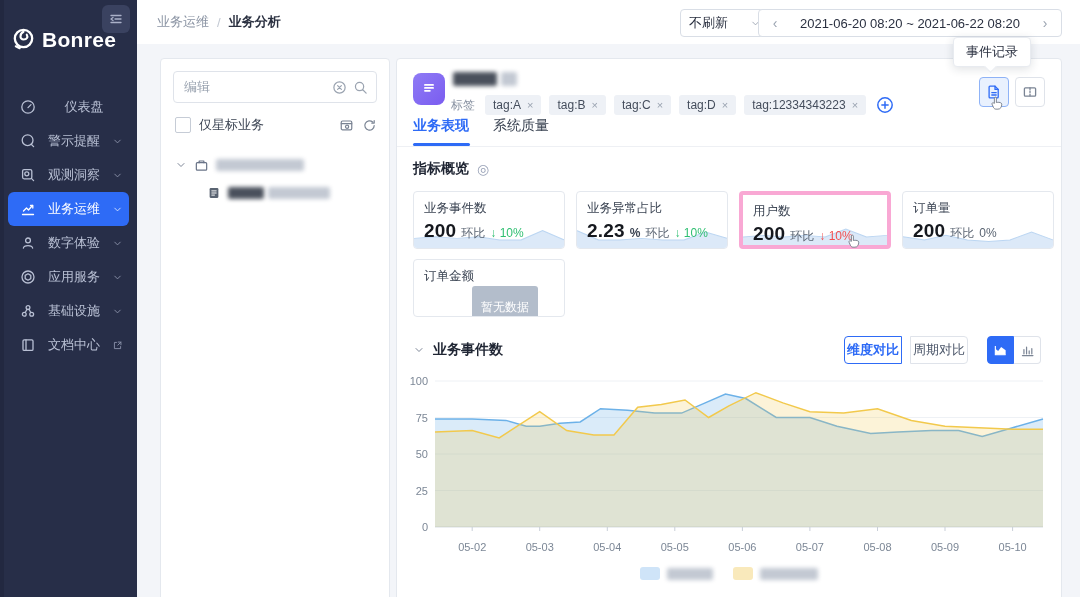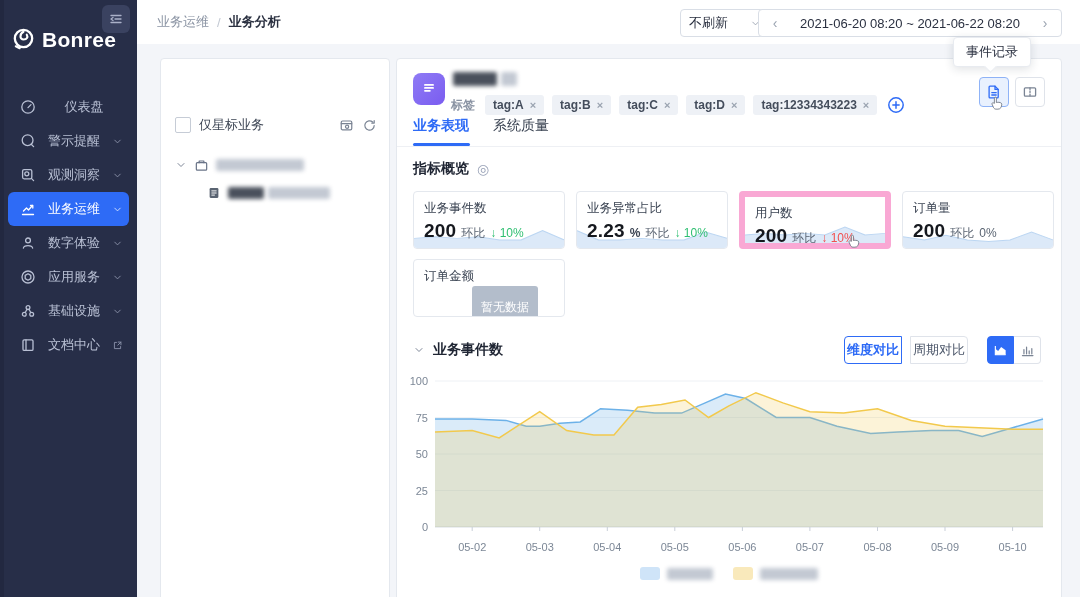--- a/index.html
+++ b/index.html
@@ -55,21 +55,21 @@
   .tree-chev{color:#7a8494;display:flex;}
   .tree-ic{color:#6a7488;display:flex;}
   .redact{display:inline-block;height:12px;background:#c3c9d3;border-radius:2px;filter:blur(2px);}
   .redact.dark{background:#4a505c;}
 
   
   .rpanel{position:absolute;left:259px;top:14px;right:18px;bottom:-4px;background:#fff;border:1px solid #e4e8ee;border-radius:4px;}
   .app-icon{position:absolute;left:16px;top:14px;width:32px;height:32px;border-radius:8px;
       background:linear-gradient(135deg,#8f7bf5,#7a5cf0);display:flex;align-items:center;justify-content:center;color:#fff;}
   .app-name{position:absolute;left:56px;top:13px;display:flex;gap:4px;align-items:center;}
-  .tags-row{position:absolute;left:54px;top:36px;height:20px;display:flex;align-items:center;gap:8px;font-weight:bold;}
+  .tags-row{position:absolute;left:54px;top:36px;height:20px;display:flex;align-items:center;gap:8px;}
   .tags-label{font-size:12px;color:#8a93a3;margin-right:2px;}
   .tag{background:#eef1f6;border-radius:3px;padding:3px 8px;font-size:12px;color:#444d5c;display:flex;align-items:center;gap:6px;}
   .tag .x{color:#9aa3b0;font-size:11px;}
   .plus-btn{color:#2e6bf6;display:flex;margin-left:2px;}
 
   .act-btn{position:absolute;top:18px;width:28px;height:28px;border-radius:4px;display:flex;align-items:center;justify-content:center;}
   .act-btn.primary{left:582px;border:1px solid #8fb3f7;background:#e9f1fe;color:#2e6bf6;}
   .act-btn.secondary{left:618px;border:1px solid #dfe3ea;background:#fff;color:#7a8494;}
   .tooltip{position:absolute;left:556px;top:-22px;height:28px;padding:0 12px;background:#fff;border:1px solid #e8ebf0;border-radius:4px;
       box-shadow:0 2px 10px rgba(30,40,60,.14);font-size:13px;color:#2a3040;display:flex;align-items:center;z-index:6;}
@@ -84,21 +84,21 @@
   .tab-underline{position:absolute;left:16px;top:26px;width:57px;height:3px;background:#2e6bf6;border-radius:2px;}
 
   .overview-row{position:absolute;left:16px;top:101px;display:flex;align-items:center;gap:8px;}
   .overview-title{font-size:14px;font-weight:700;color:#1f2533;}
   .gear{color:#9aa3b8;font-size:14px;line-height:1;}
 
   .cards{position:absolute;left:16px;top:132px;display:flex;gap:11px;}
   .cards2{position:absolute;left:16px;top:200px;display:flex;}
   .card{position:relative;width:152px;height:58px;border:1px solid #e4e8ee;border-radius:4px;background:#fff;
       box-sizing:border-box;padding:8px 10px;overflow:hidden;}
-  .card.selected{border:6px solid #f9a8d4;}
+  .card.selected{border:4px solid #f9a8d4;}
   .card-title{font-size:12.5px;color:#3a4352;position:relative;z-index:2;}
   .card-line{display:flex;align-items:baseline;gap:5px;margin-top:3px;position:relative;z-index:2;}
   .card-value{font-size:19px;font-weight:700;color:#15181e;letter-spacing:.2px;}
   .card-unit{font-size:12px;color:#3a4352;font-weight:700;}
   .card-cmp{font-size:12px;color:#5a6472;}
   .delta{font-size:12px;}
   .delta.green{color:#2fbf71;} .delta.red{color:#f25050;} .delta.gray{color:#5a6472;}
   .spark{position:absolute;left:0;right:0;bottom:0;height:22px;width:100%;z-index:1;}
   .empty-badge{position:absolute;left:58px;top:26px;background:#b3bdcb;color:#fff;font-size:12px;border-radius:3px;padding:13px 9px;}
 
@@ -274,20 +274,35 @@
   <div class="date-box">
     <span class="date-arrow">‹</span>
     <span class="date-text">2021-06-20 08:20 ~ 2021-06-22 08:20</span>
     <span class="date-arrow">›</span>
   </div>
 </div>
 
 <div class="content">
 
   <div class="lpanel">
+    <div class="search">
+      <input value="编辑" style="">
+      <span class="sic">
+          <svg class="ic" width="15" height="15" viewBox="0 0 16 16">
+            <circle cx="8" cy="8" r="6"></circle>
+            <path d="M6 6l4 4M10 6l-4 4"></path>
+          </svg>
+        </span>
+      <span class="sic">
+          <svg class="ic" width="15" height="15" viewBox="0 0 16 16">
+            <circle cx="7" cy="7" r="4.4"></circle>
+            <path d="M10.4 10.4L14 14"></path>
+          </svg>
+        </span>
+    </div>
     <div class="star-row">
       <span class="checkbox"></span>
       <span class="star-label">仅星标业务</span>
       <span class="tool">
           <svg class="ic" width="15" height="15" viewBox="0 0 16 16">
             <rect x="2.4" y="3.2" width="11.2" height="9.4" rx="1.4"></rect>
             <path d="M2.4 6h11.2"></path>
             <circle cx="8.6" cy="9.3" r="1.7"></circle>
           </svg>
         </span>

